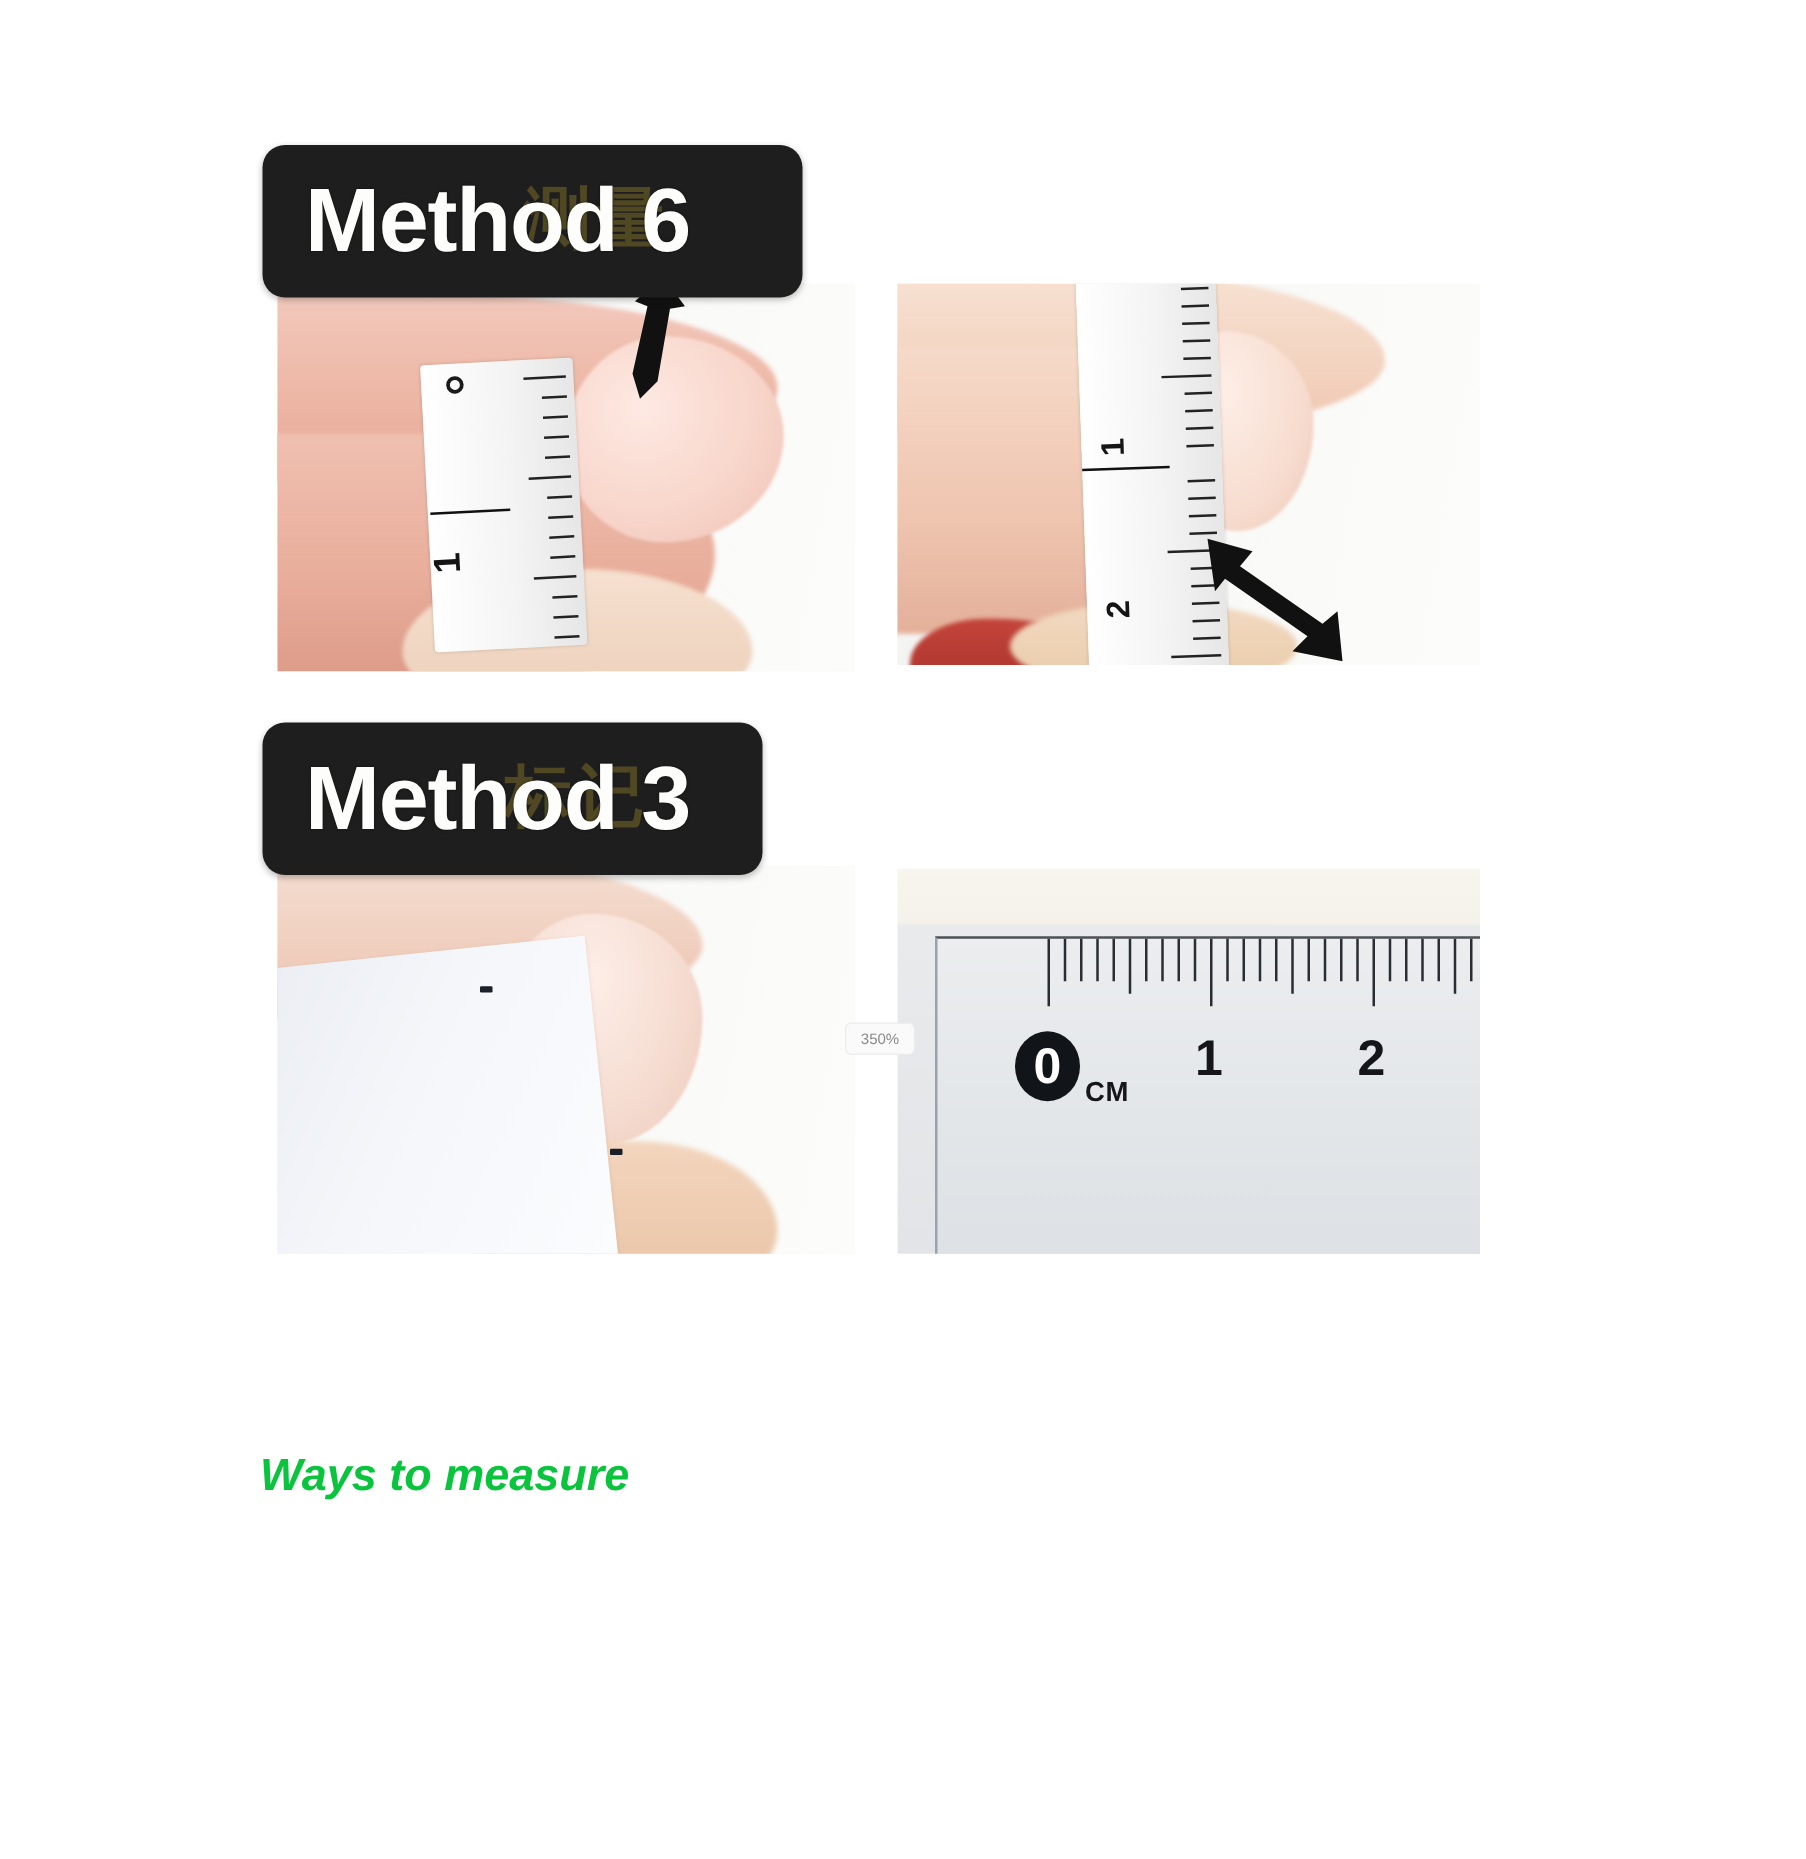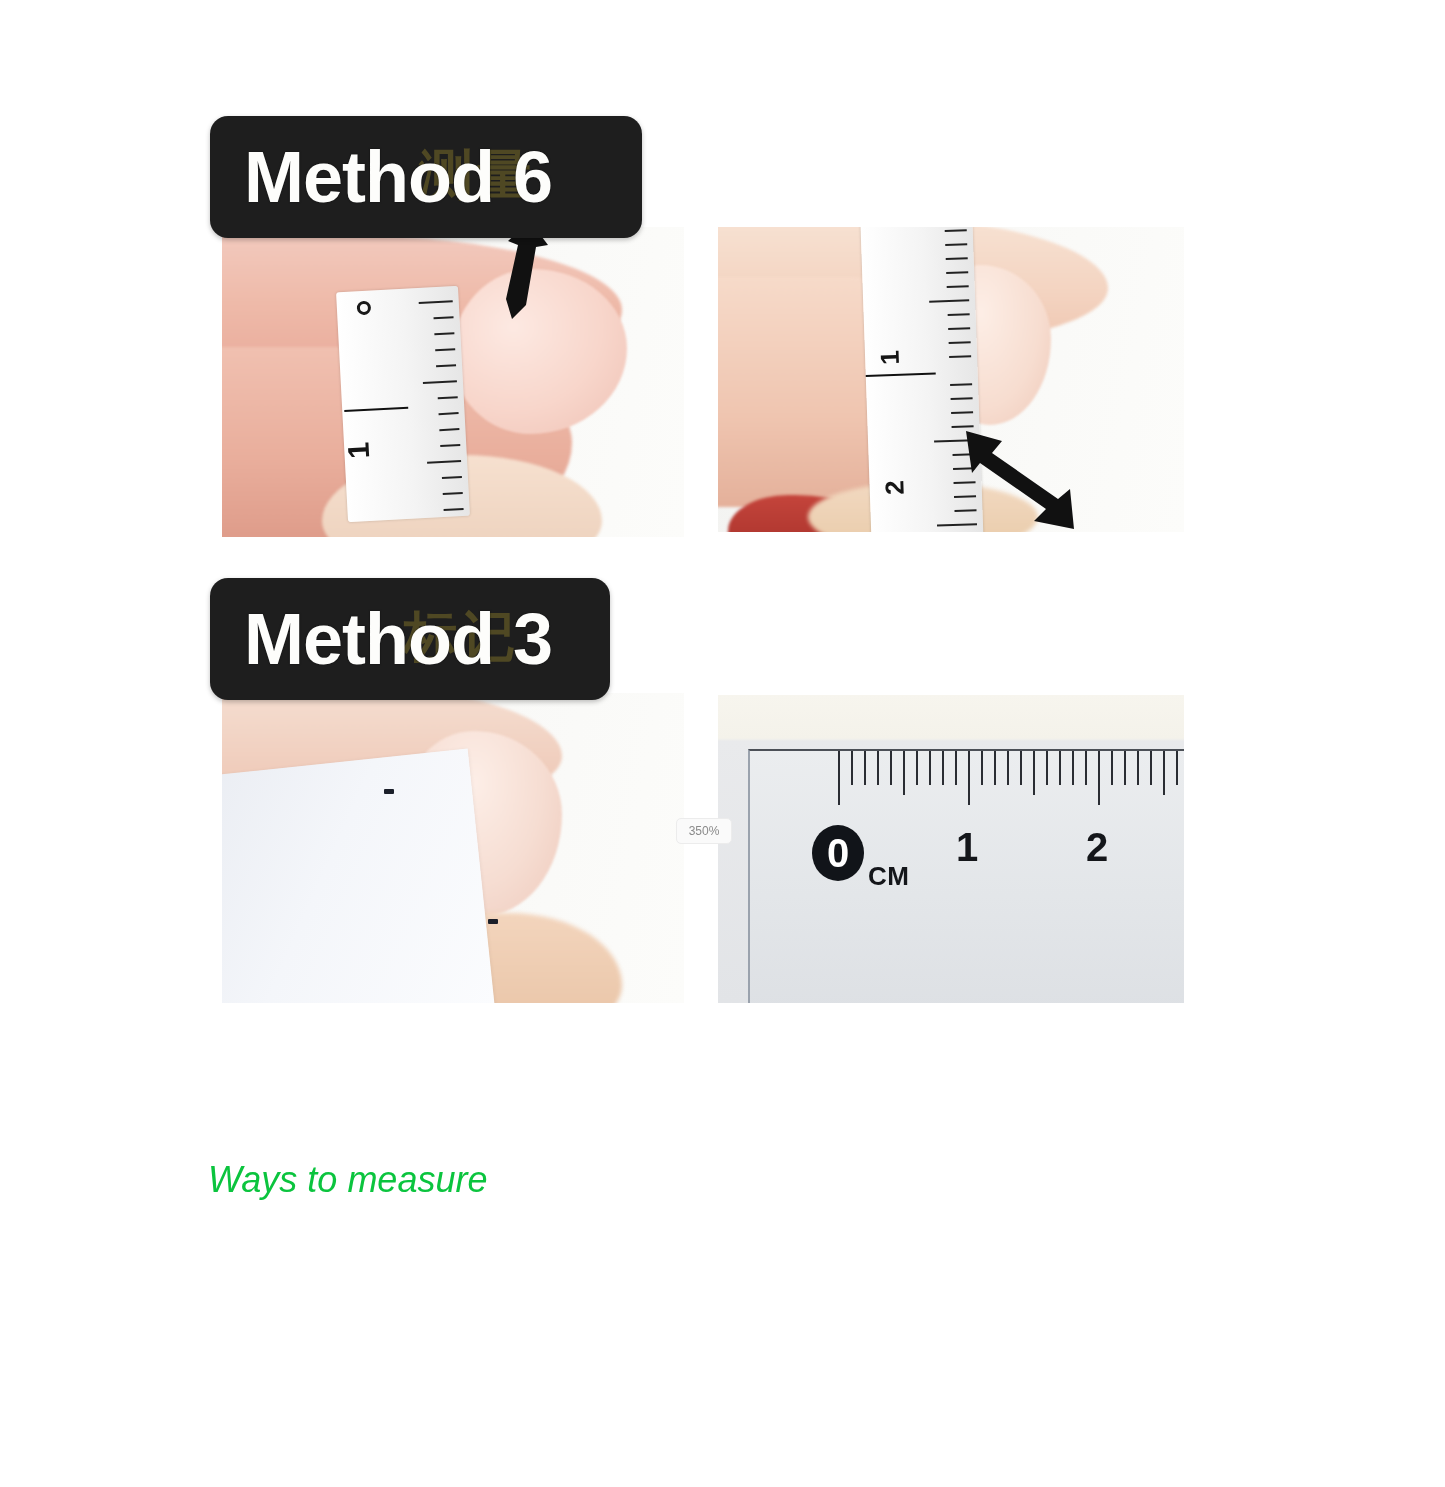--- a/index.html
+++ b/index.html
@@ -217,21 +217,21 @@
     position: absolute;
     width: 52px; height: 56px;
     background: #111419;
     border-radius: 50%;
     display: flex; align-items: center; justify-content: center;
     color: #fff; font-weight: 700; font-size: 40px;
     font-family: "Liberation Sans", sans-serif;
   }
   .ruler-cm {
     position: absolute;
-    font-size: 26px; font-weight: 700; color: #14161a;
+    font-size: 22px; font-weight: 700; color: #14161a;
     letter-spacing: .5px;
     font-family: "Liberation Sans", sans-serif;
   }
   .ruler-dot {
     position: absolute; width: 9px; height: 13px; background:#3a3128;
     border-radius: 2px 2px 50% 50%;
   }
 
   
   .method-badge {
@@ -287,21 +287,21 @@
   
   .text-block {
     position: absolute;
     left: 208px;
     top: 1160px;
     width: 1030px;
   }
   .heading {
     font-family: "Liberation Sans", sans-serif;
     font-size: 36px;
-    font-weight: 400;
+    font-weight: 700;
     font-style: italic;
     color: #0bc43e;
     letter-spacing: 0px;
     margin: 0 0 46px 0;
     line-height: 1.1;
   }
   .body-copy {
     font-family: "Liberation Sans", sans-serif;
     font-size: 41px;
     font-weight: 400;

